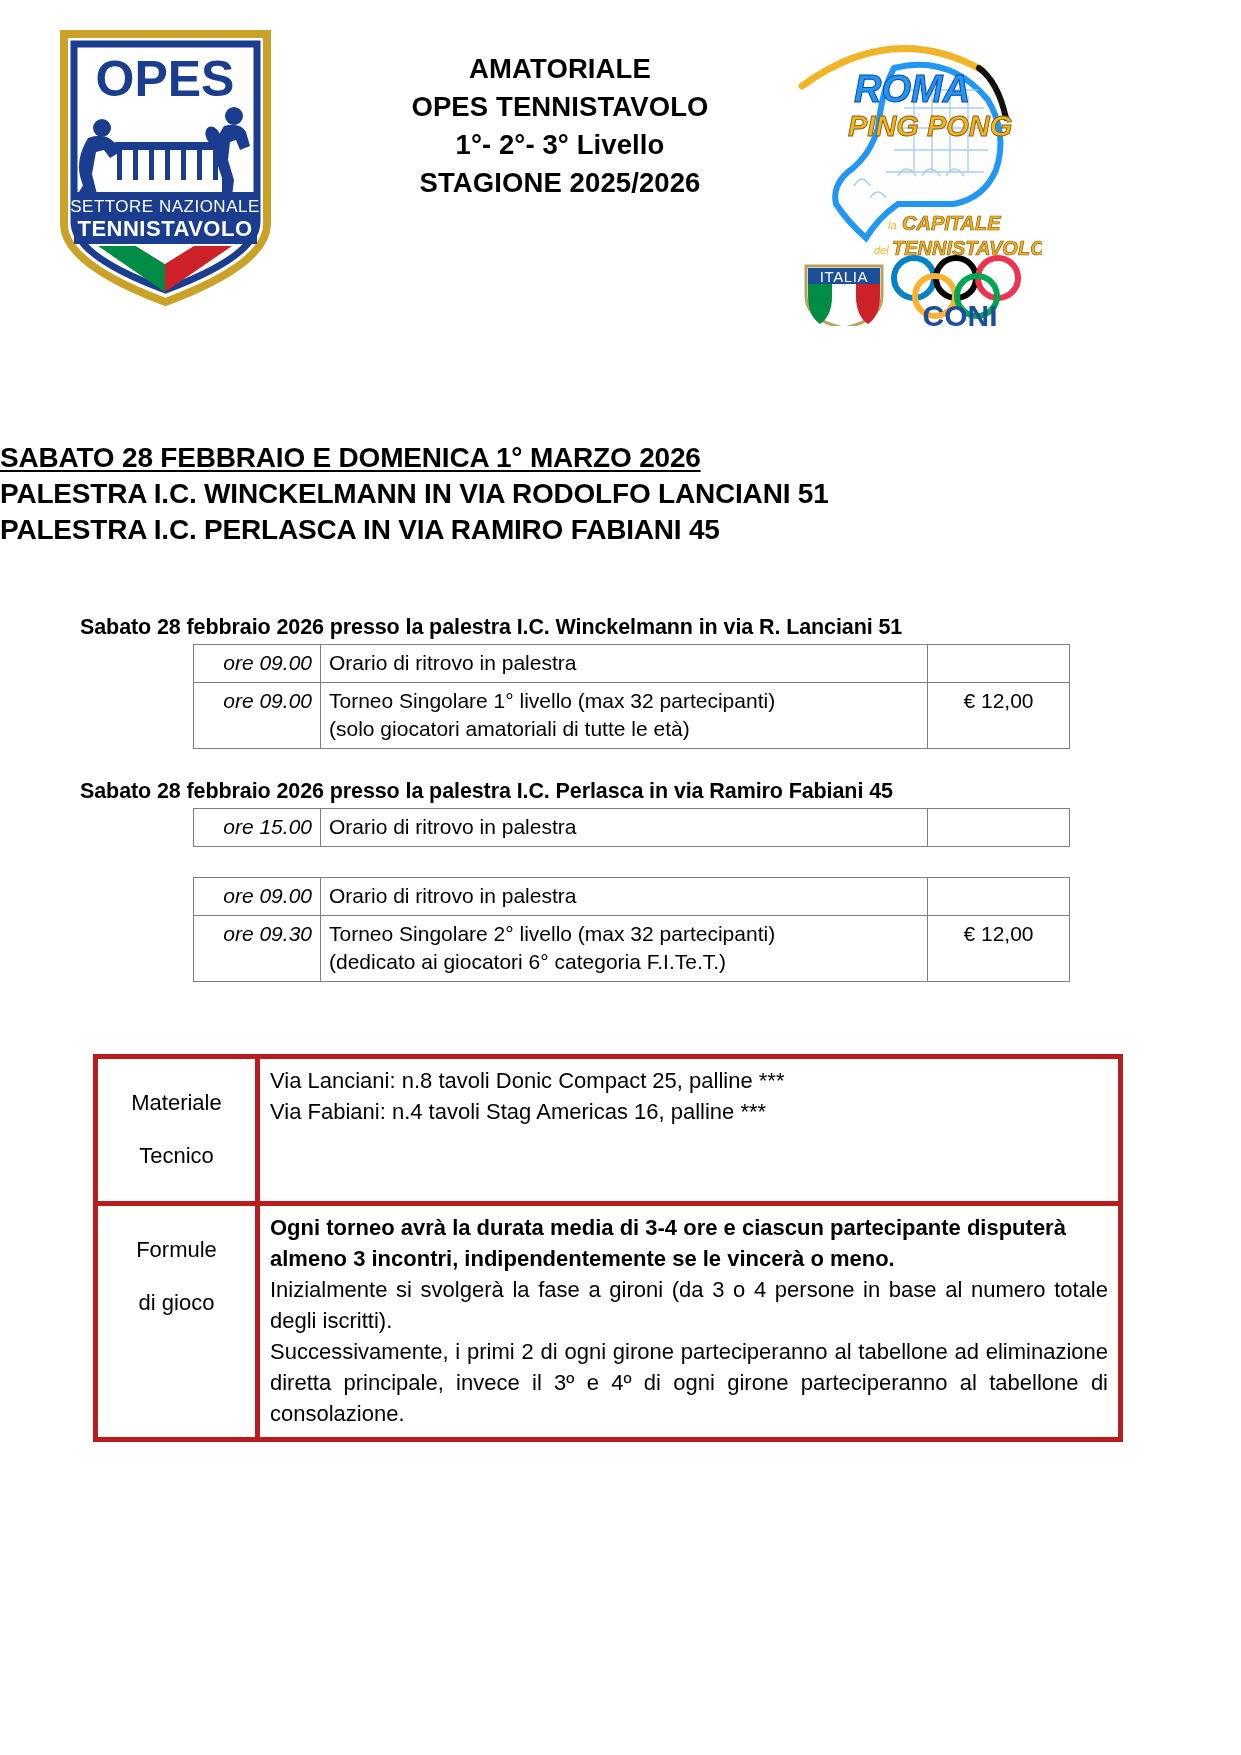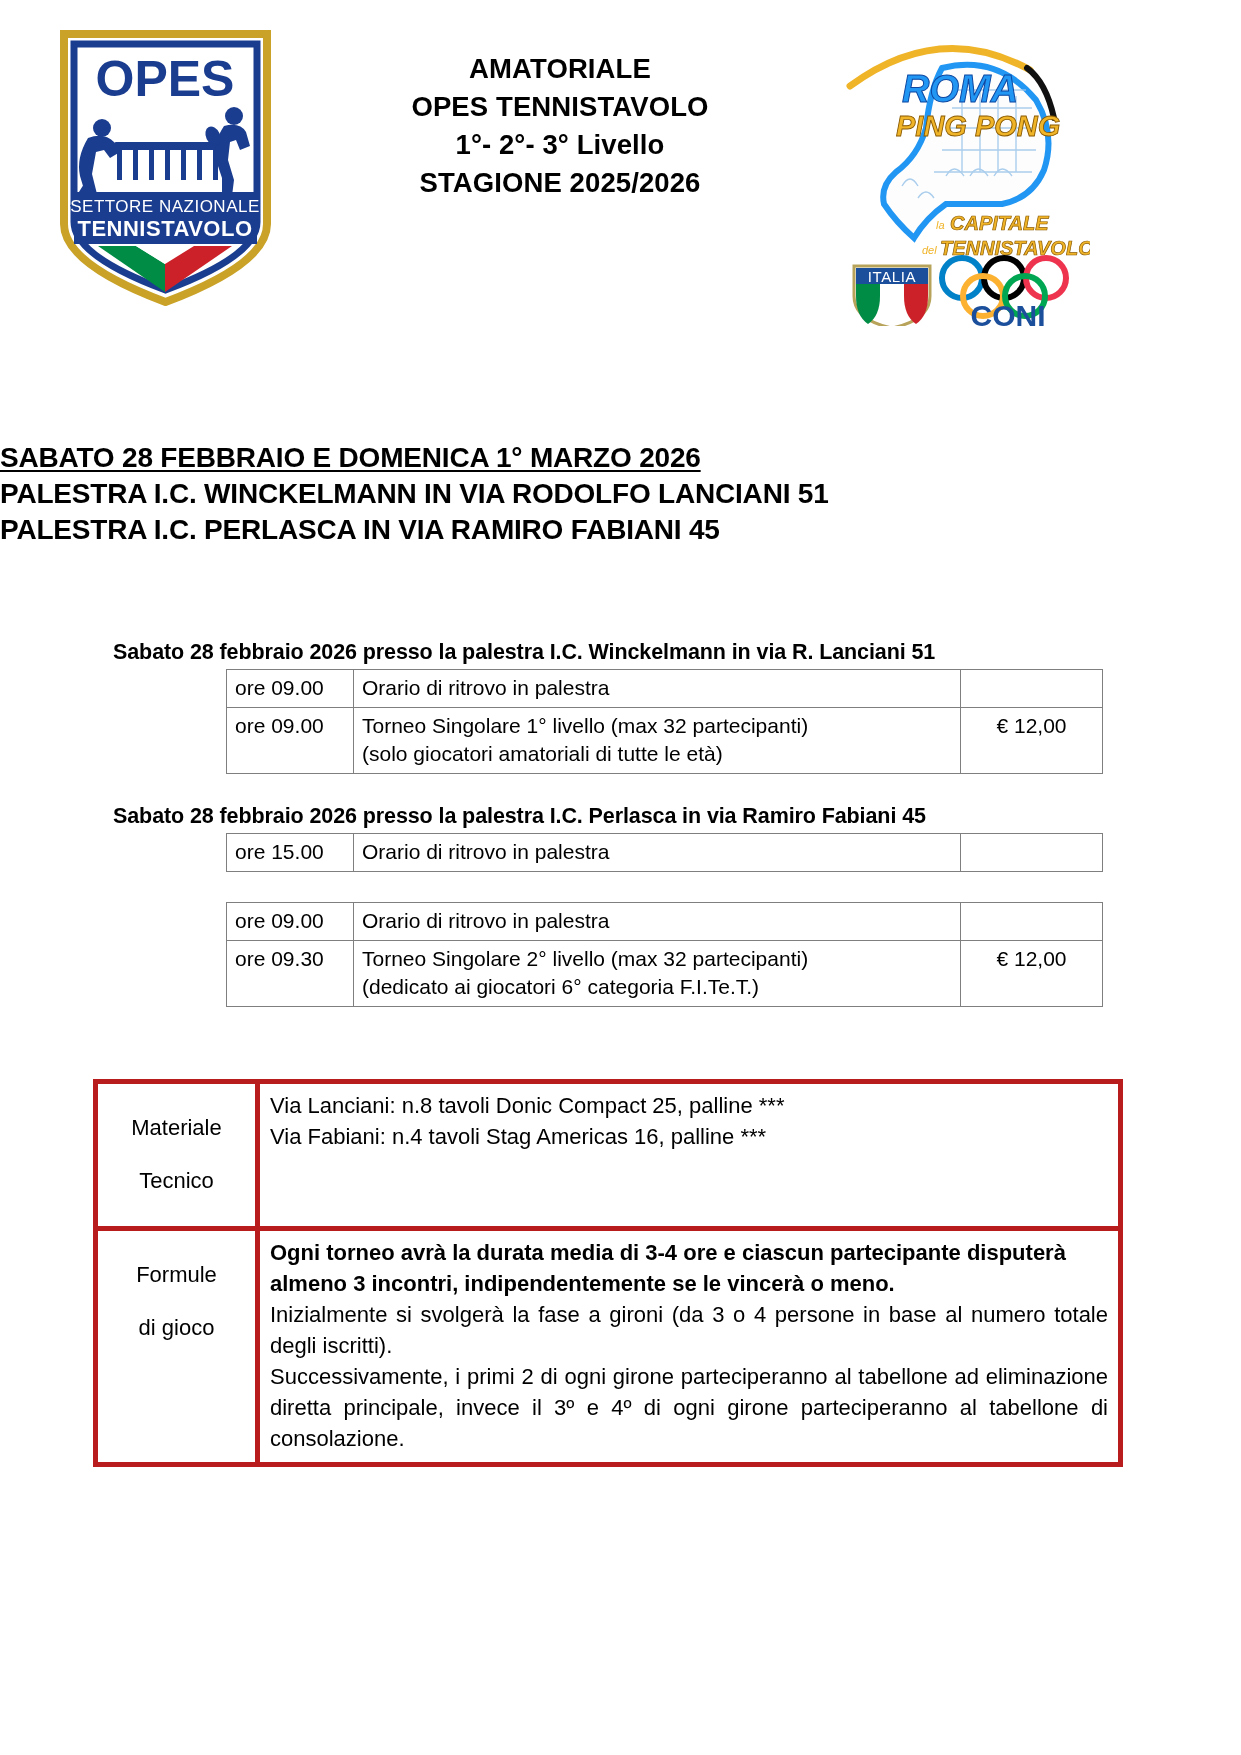--- a/index.html
+++ b/index.html
@@ -31,21 +31,21 @@
   }
   .logo-left {
     position: absolute;
     left: 58px;
     top: 24px;
     width: 215px;
     height: 282px;
   }
   .logo-right {
     position: absolute;
-    left: 822px;
+    left: 774px;
     top: 26px;
     width: 268px;
     height: 300px;
   }
   .title-block {
     position: absolute;
     left: 300px;
     top: 50px;
     width: 520px;
     text-align: center;
@@ -63,21 +63,21 @@
     font-size: 28px;
     line-height: 36px;
     font-stretch: condensed;
     margin-top: 88px;
     letter-spacing: -0.2px;
   }
   .main-heading .u { text-decoration: underline; text-underline-offset: 3px; }
   .main-heading div { white-space: nowrap; }
 
   
-  .schedule-area { margin-top: 92px; padding-left: 33px; }
+  .schedule-area { margin-top: 67px; }
   .sched-block { margin-bottom: 30px; }
   .sched-caption {
     font-weight: bold;
     font-size: 21.5px;
     padding-left: 80px;
     letter-spacing: -0.1px;
     margin-bottom: 4px;
     white-space: nowrap;
   }
   table.sched {
@@ -87,21 +87,21 @@
     table-layout: fixed;
   }
   table.sched td {
     border: 1px solid #7f7f7f;
     font-size: 21px;
     line-height: 28px;
     padding: 4px 8px 5px 8px;
     vertical-align: top;
     font-weight: normal;
   }
-  td.col-time { width: 110px; text-align: left; white-space: nowrap; }
+  td.col-time { width: 110px; text-align: right; white-space: nowrap; font-style: italic; }
   td.col-desc { width: 590px; }
   td.col-price { width: 125px; text-align: center; white-space: nowrap; }
   td.col-price.empty { }
   .desc-line { display: block; }
 
   
   .info-wrap { margin-top: 72px; }
   table.info {
     border-collapse: collapse;
     margin-left: 93px;

